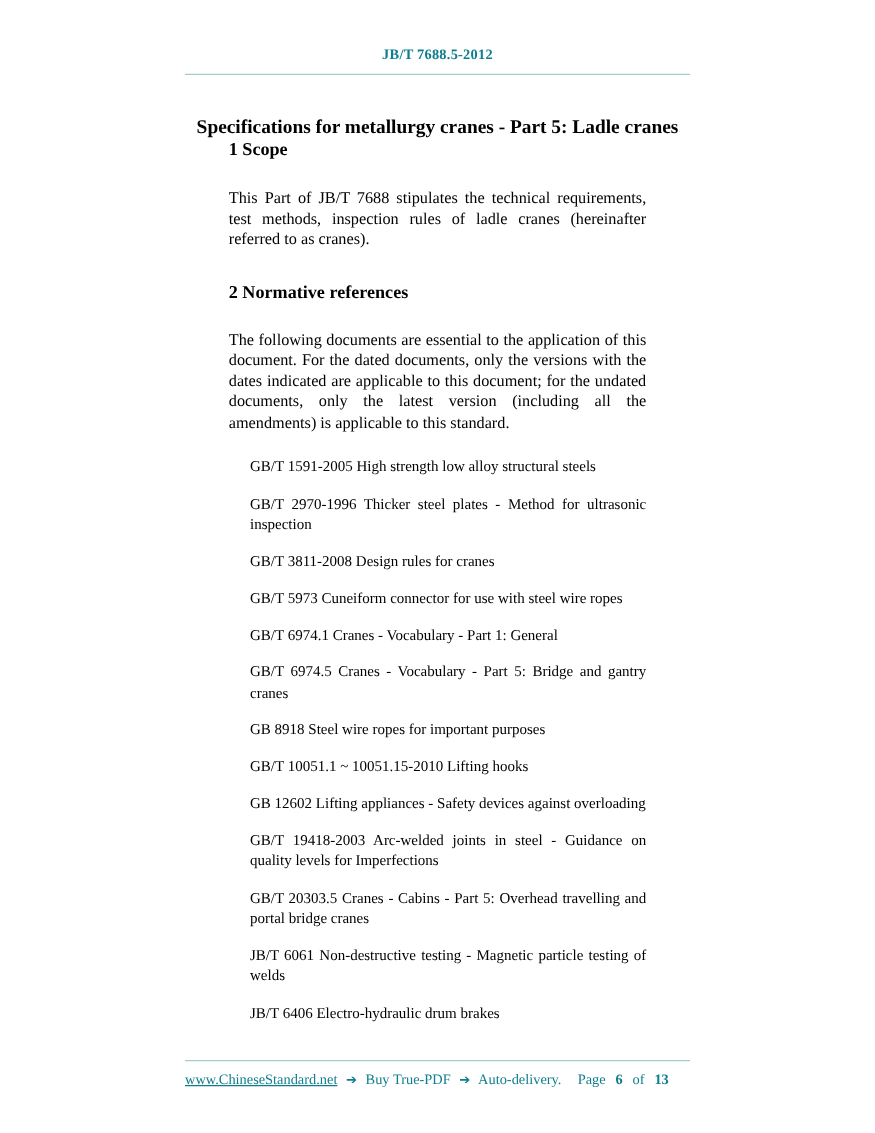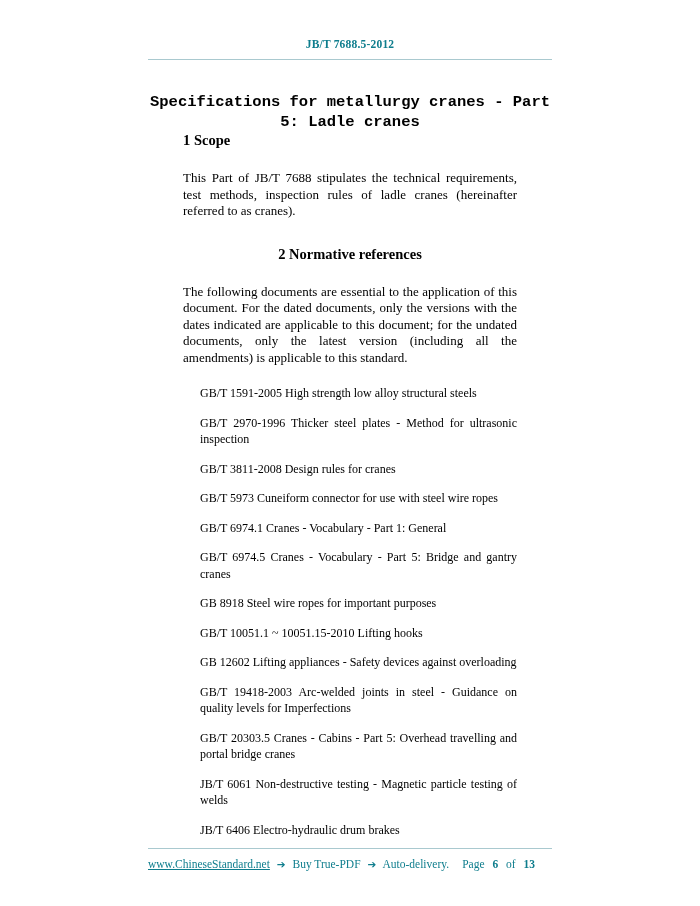--- a/index.html
+++ b/index.html
@@ -26,30 +26,29 @@
     border: none;
     border-top: 1px solid var(--rule);
     margin: 9px 90px 0 90px;
   }
   .doc-title {
     margin: 32px 90px 0 90px;
     text-align: center;
     font-size: 15.5px;
     font-weight: bold;
     line-height: 1.3;
-    font-family: Liberation Mono, monospace;
   }
   .content { margin: 0 125px; }
   .section-heading {
     font-size: 14.5px;
     font-weight: bold;
     margin: 0;
   }
   .section-heading.first { }
-  .section-heading.second { margin-top: 26px; text-align: center; }
+  .section-heading.second { margin-top: 26px; }
   .body-para {
     font-size: 13px;
     line-height: 16.5px;
     text-align: justify;
     margin: 21px 0 0 0;
   }
   .refs {
     list-style: none;
     margin: 19px 0 0 0;
     padding: 0 0 0 17px;

